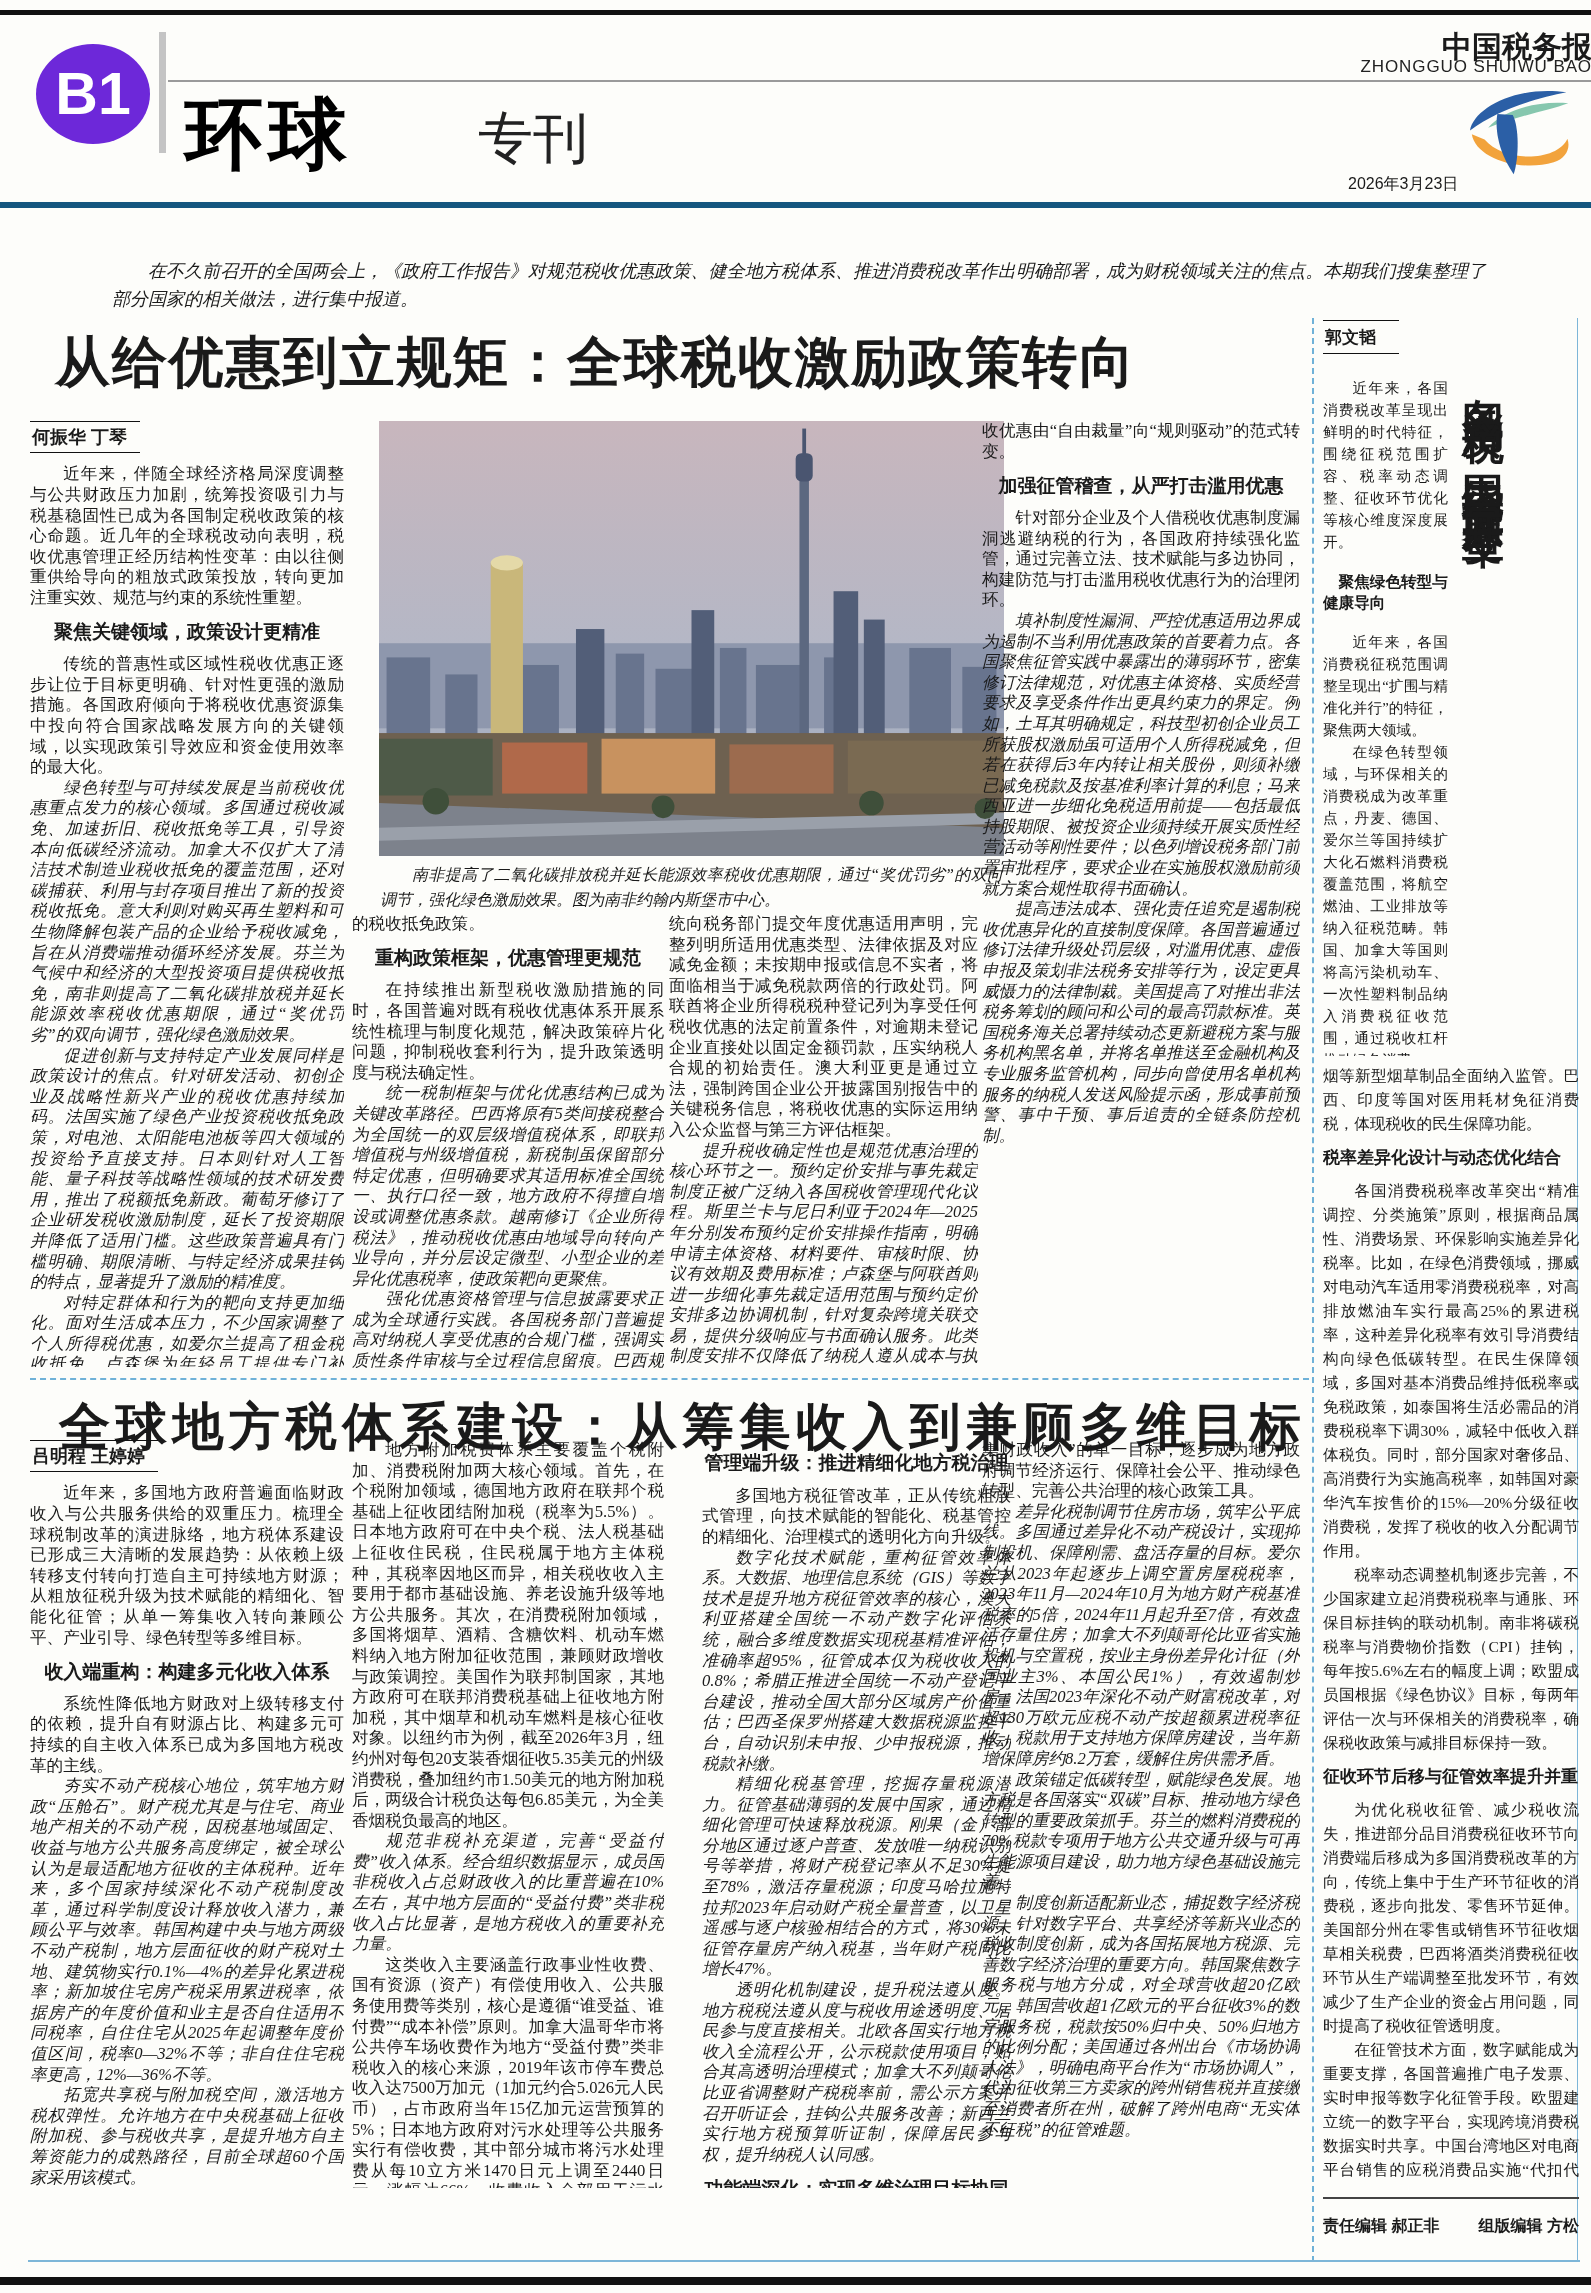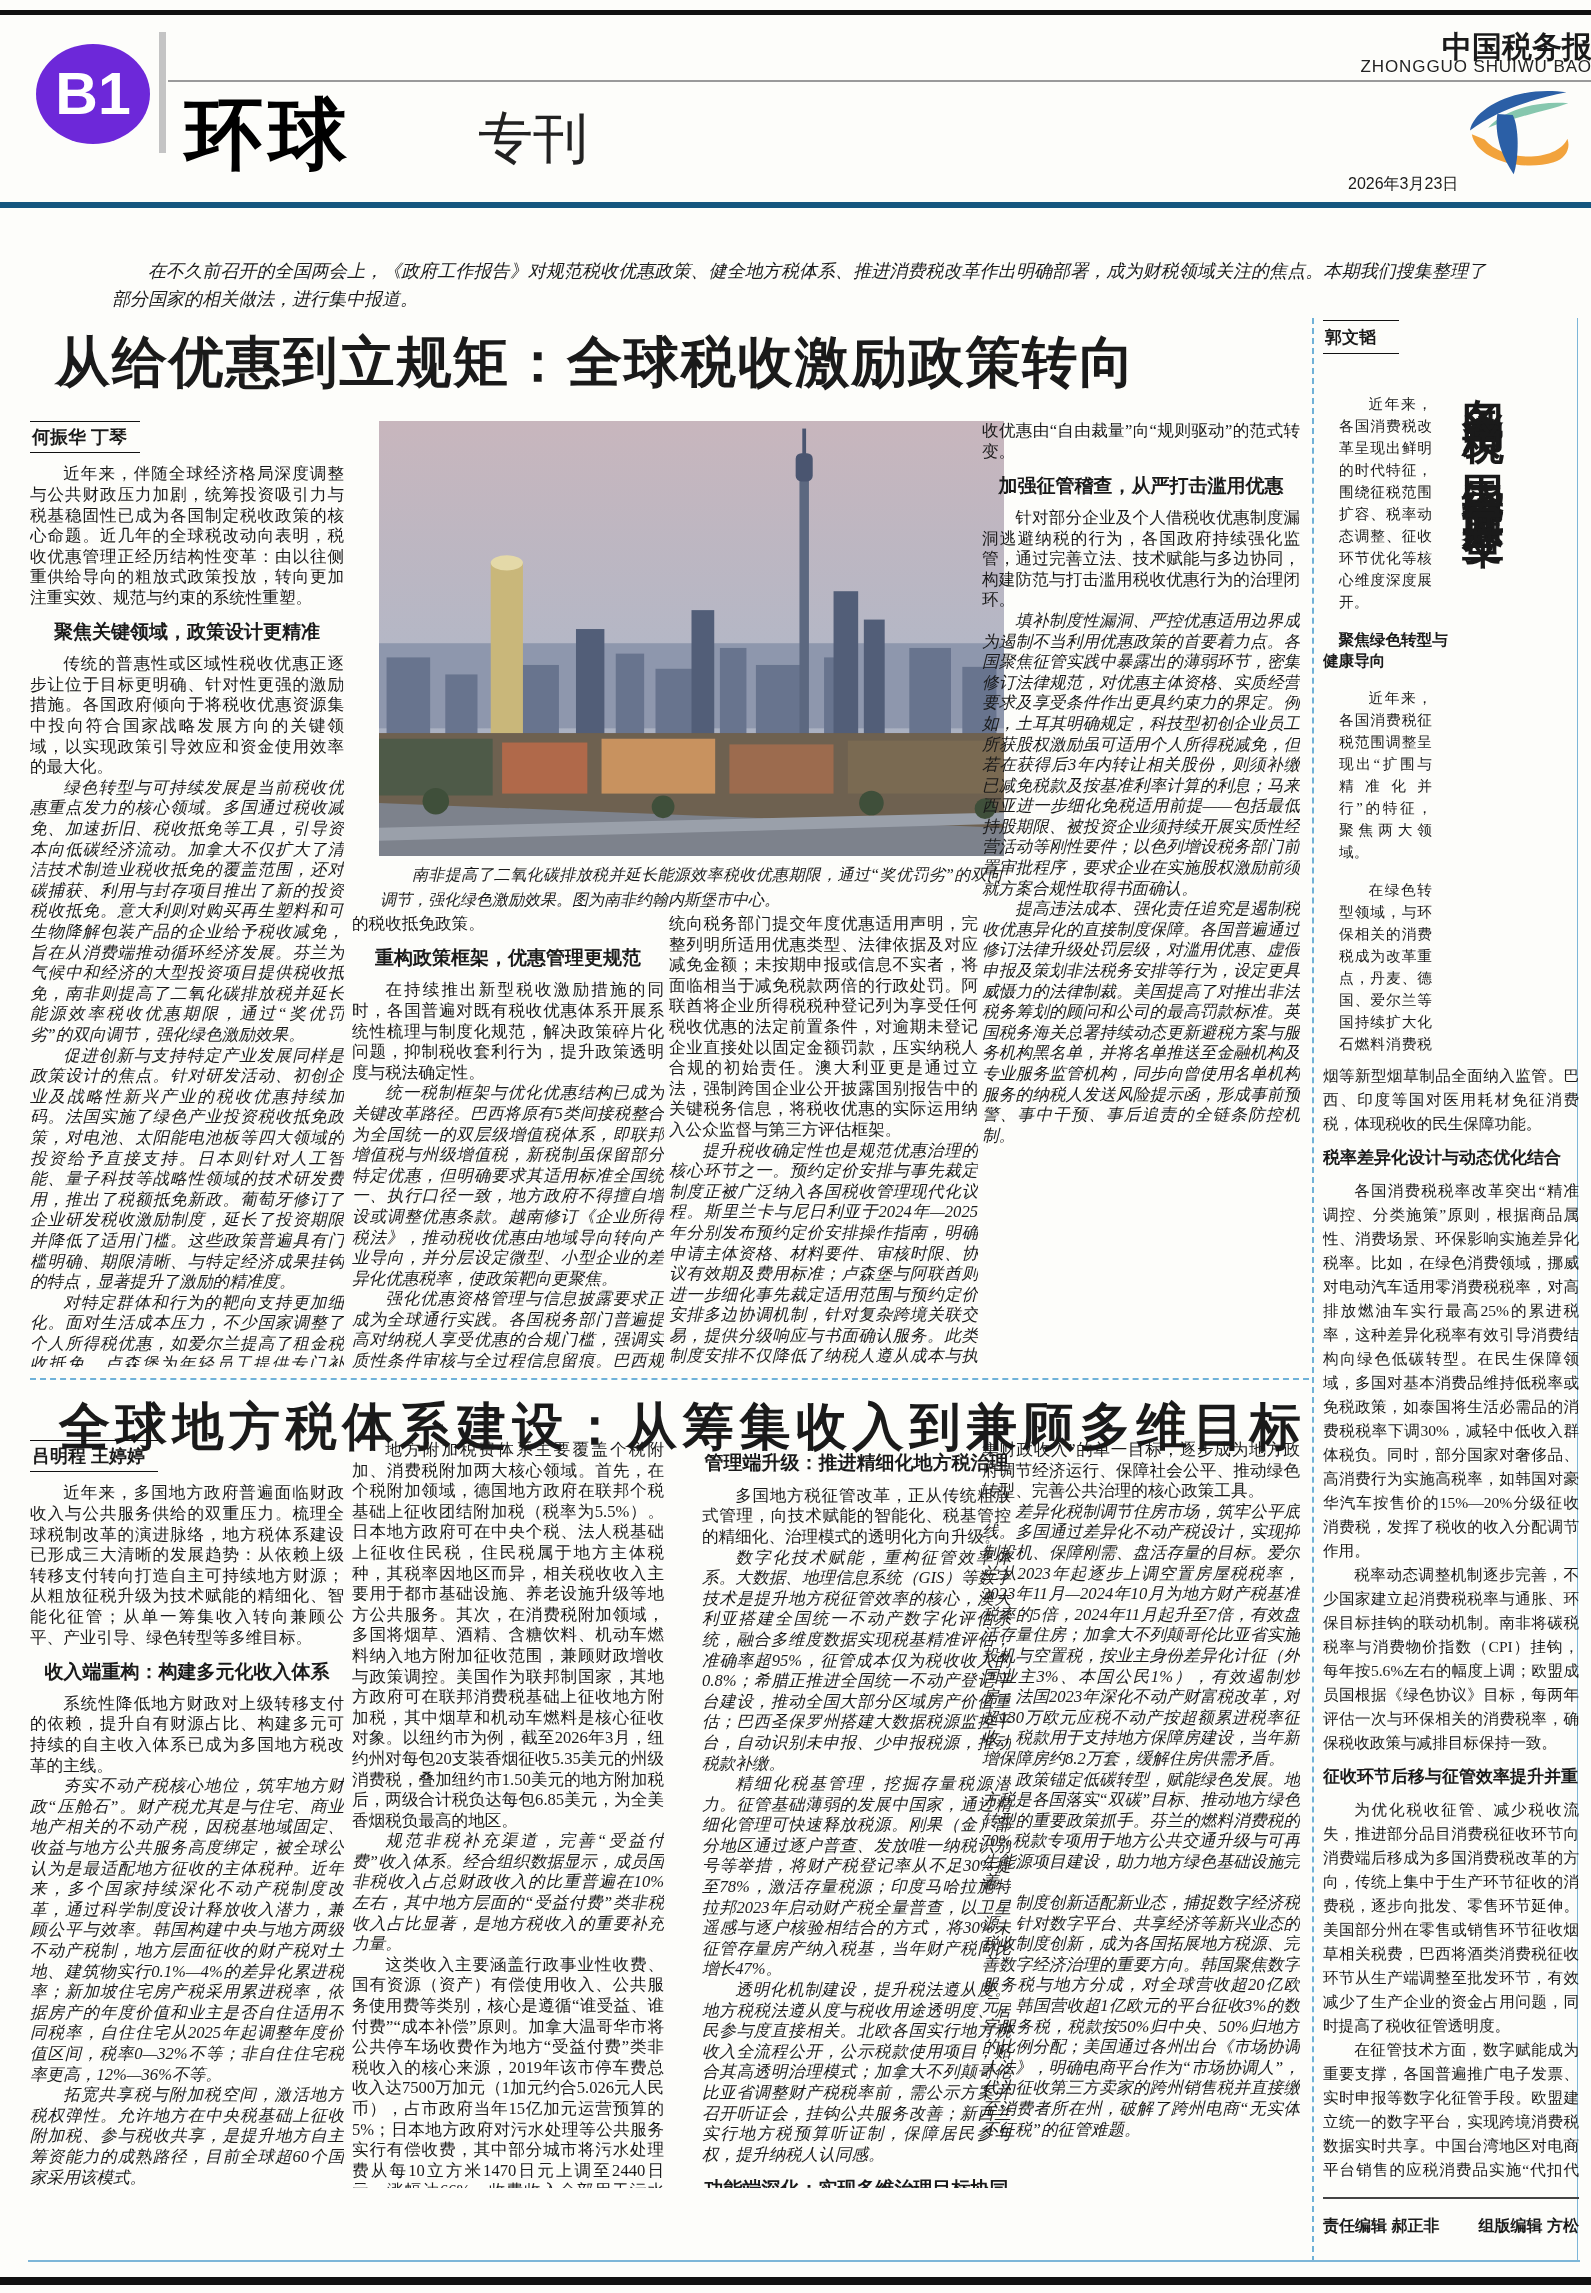--- a/index.html
+++ b/index.html
@@ -56,23 +56,23 @@
   .dashed-sep{left:30px;top:1378px;width:1279px;border-top:2.8px dashed #70b2d8;}
   .bottom-blue{left:28px;top:2260px;width:1552px;height:1.9px;background:#7db6d8;}
   .bottom-black{left:0;top:2277px;width:1592px;height:7.6px;background:#111;}
   
   .side-dash{left:1312px;top:318px;height:1944px;border-left:2.8px dashed #70b2d8;}
   .side-solid{left:1577px;top:318px;height:1944px;border-left:1.9px solid #7db6d8;}
   .side-byline{left:1323px;top:320px;}
   .side-byline .byline{font-size:17px;padding-right:23px;}
   .side-narrow{left:1323px;top:377px;width:125px;height:679px;overflow:hidden;
                font-size:14.7px;line-height:22px;}
-  .side-narrow .blk{margin:16px;text-indent:2em;text-align:justify;}
+  .side-narrow .blk{margin:0;text-indent:2em;text-align:justify;}
   .side-narrow .blk.sub{font-weight:700;text-indent:1em;text-align:left;font-size:15.6px;line-height:21px;
-                        margin:3px 0;font-family:"Liberation Sans","DejaVu Sans",sans-serif;}
+                        margin:18px 0;font-family:"Liberation Sans","DejaVu Sans",sans-serif;}
   .vhead{left:1455px;top:365px;height:653px;writing-mode:vertical-rl;font-weight:700;font-size:42px;
          letter-spacing:5.7px;}
   .side-wide{left:1323px;top:1064px;width:256px;height:1117px;overflow:hidden;
              font-size:15.6px;line-height:24px;}
   .side-wide .blk{margin:0;text-indent:2em;text-align:justify;}
   .side-wide .blk.cont{text-indent:0;}
   .side-wide .blk.sub{font-weight:700;text-indent:0;text-align:left;font-size:17px;line-height:22px;
                       margin:11.4px 0 9.5px 0;font-family:"Liberation Sans","DejaVu Sans",sans-serif;}
   .side-foot-rule{left:1323px;top:2197px;width:256px;height:1.9px;background:#444;}
   .side-footer{left:1323px;top:2216px;width:256px;display:flex;justify-content:space-between;

